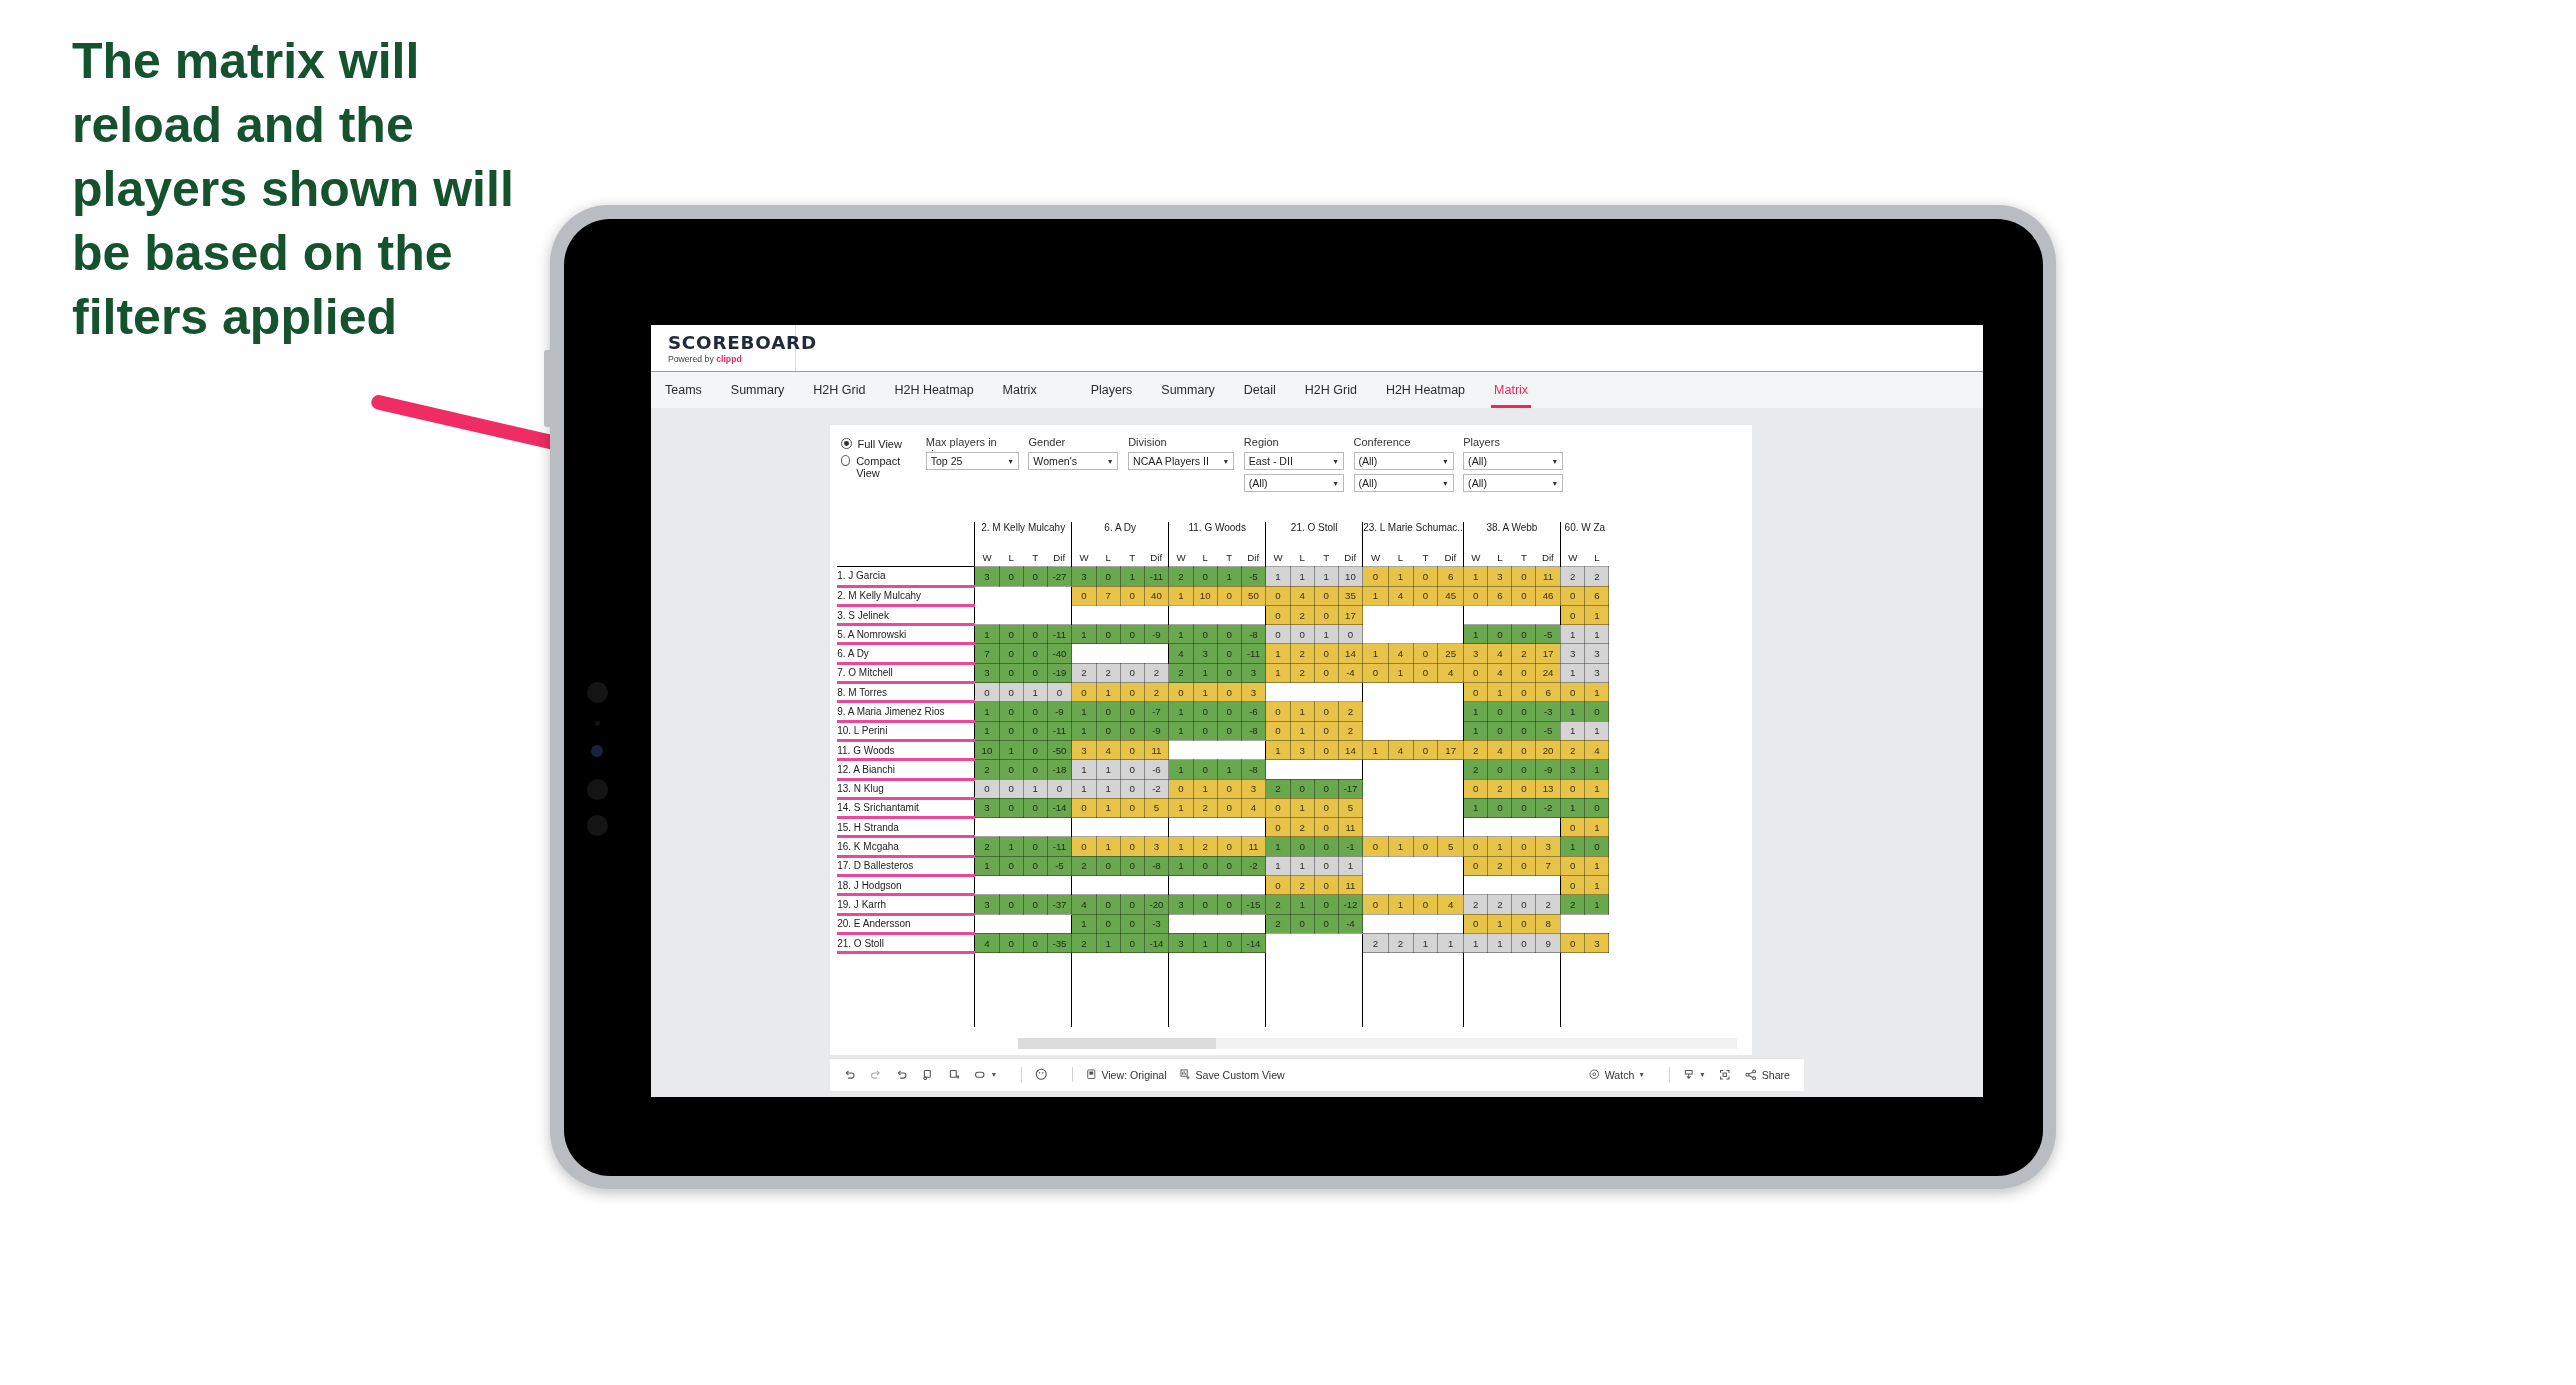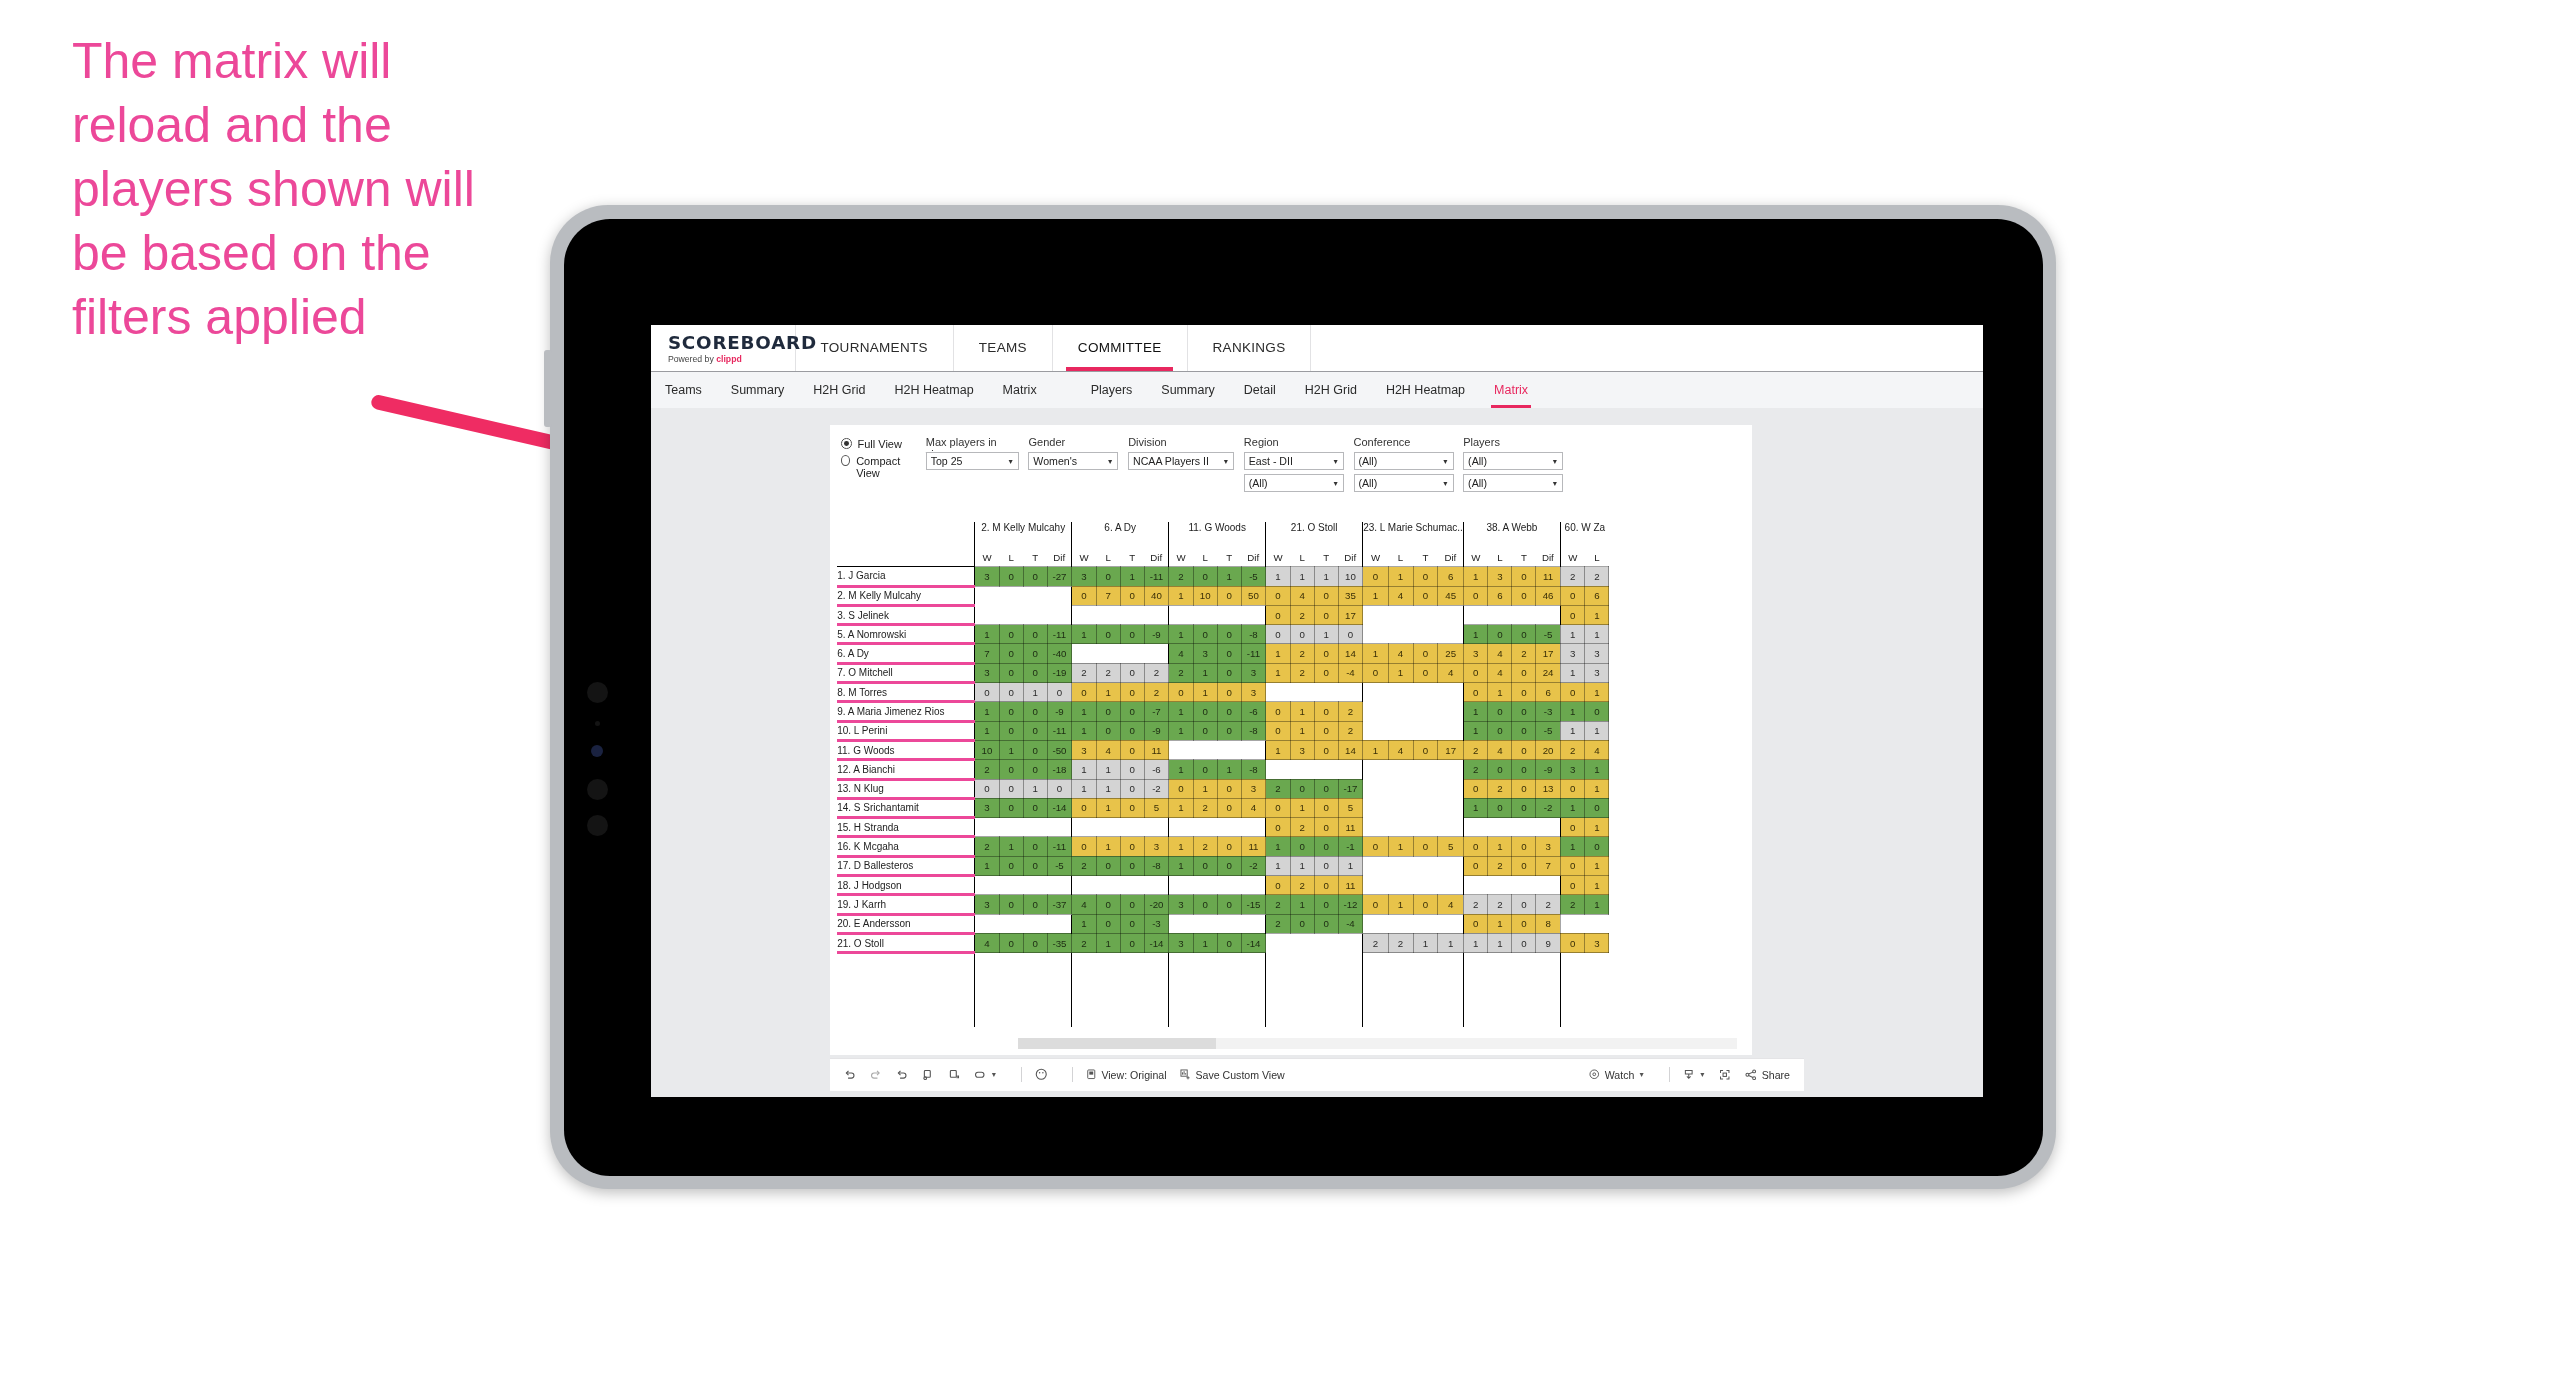--- a/index.html
+++ b/index.html
@@ -5,21 +5,21 @@
   html,body{margin:0;padding:0;}
   body{
     width:2576px;height:1386px;background:#ffffff;
     font-family:"Liberation Sans", sans-serif;
     overflow:hidden;position:relative;
   }
 
   
   #annotation{
     position:absolute;left:72px;top:29px;width:454px;
-    font-size:50px;line-height:1.28;color:#ec4899;font-weight:400;
+    font-size:50px;line-height:1.28;color:#14532d;font-weight:700;
   }
 
   
   #arrow{position:absolute;left:367px;top:381px;width:618px;height:203px;pointer-events:none;}
 
   
   #tablet{
     position:absolute;left:550px;top:205px;width:1506px;height:984px;
     background:#b9bcc0;border-radius:58px;
     box-shadow:0 3.9px 13.5px rgba(0,0,0,.25);
@@ -154,26 +154,20 @@
     <div class="camera" style="left:23px;top:560px;width:21px;height:21px;"></div>
     <div class="camera" style="left:23px;top:596px;width:21px;height:21px;"></div>
 
     <div id="screen">
 
       <div id="topbar">
         <div class="brand">
           <div class="brand-main">SCOREBOARD</div>
           <div class="brand-sub"><span>Powered by </span><b>clippd</b></div>
         </div>
-        <div class="topnav">
-          <div class="item">TOURNAMENTS</div>
-          <div class="item">TEAMS</div>
-          <div class="item active">COMMITTEE</div>
-          <div class="item">RANKINGS</div>
-        </div>
       </div>
 
       <div id="subbar">
         <div class="subgroup">
           <div class="sitem">Teams</div>
           <div class="sitem">Summary</div>
           <div class="sitem">H2H Grid</div>
           <div class="sitem">H2H Heatmap</div>
           <div class="sitem">Matrix</div>
         </div>

